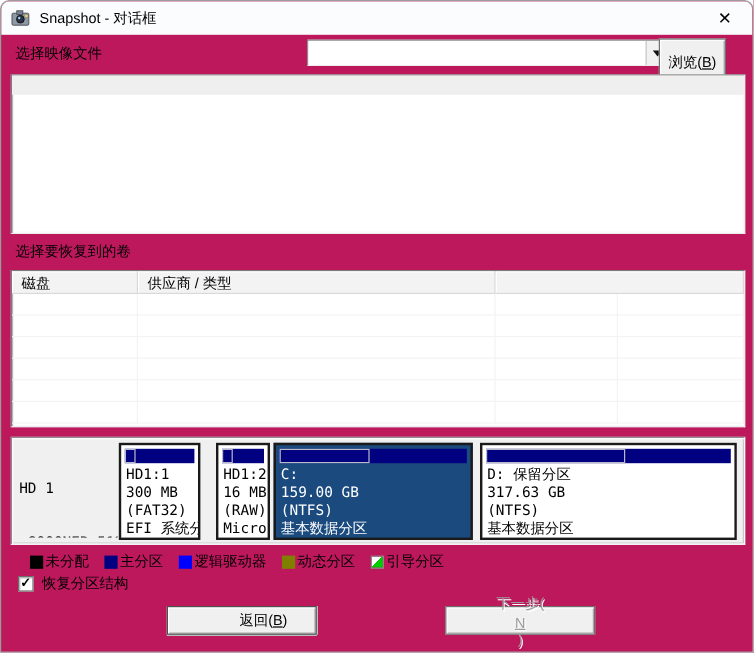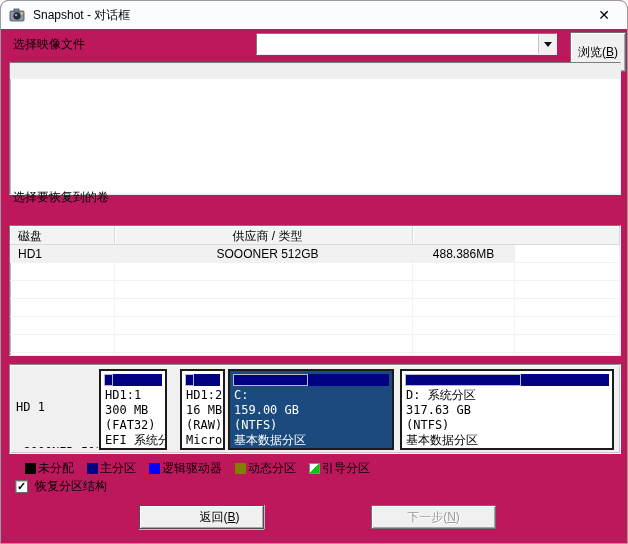--- a/index.html
+++ b/index.html
@@ -31,40 +31,40 @@
                 display:flex; }
   .combo-arrow { width:18px; height:100%; background:#f1f1f1; border-left:1px solid #c6c6c6;
                  display:flex; align-items:center; justify-content:center; }
   .tri-down { width:0; height:0; border:4px solid transparent; border-top:5px solid #111;
               margin-top:4px; }
 
   .btn { background:#f0f0f0; border:1px solid #707070;
          box-shadow: inset 1px 1px 0 #ffffff, inset -1px -1px 0 #a6a6a6;
          font-family:"Liberation Sans",sans-serif; font-size:12px; color:#000;
          display:flex; align-items:center; justify-content:center; }
-  .btn-browse { position:absolute; left:569px; top:31px; width:56px; height:40px; }
+  .btn-browse { position:absolute; left:548px; top:31px; width:56px; height:40px; }
   .btn-default { border:1px solid #4f4f4f; box-shadow: 0 1px 0 #bdbdbd, 1px 0 0 #bdbdbd,
                  inset 1px 1px 0 #ffffff, inset -1px -1px 0 #a6a6a6; padding-left: 36px; }
-  .btn-disabled { color:#9b9b9b; text-shadow:1px 1px 0 #ffffff; }
+  .btn-disabled { color:#9b9b9b; text-shadow:1px 1px 0 #ffffff;flex-direction:column; }
   .u { text-decoration:underline; }
 
   
   .filelist { position:absolute; left:8px; top:61px; width:612px; height:133px; }
   .filelist-header { height:16px; background:#efefef; }
 
   
-  .lbl-volumes { top:188px; }
+  .lbl-volumes { top:200px; }
   .vtable { position:absolute; left:8px; top:224px; width:612px; height:131px; overflow:hidden; }
   .trow { display:flex; height:18px; }
   .thead { height:19px; }
   .thead .cell { background:#f3f3f3; border-right:1px solid #d9d9d9; border-bottom:1px solid #d9d9d9;
                  box-shadow: inset 0 1px 0 #ffffff, inset 1px 0 0 #ffffff;
                  font-size:12px; padding:2px 0 0 8px; }
   .cell { overflow:hidden; white-space:nowrap; }
-  .c1 { width:105px; } .c2 { width:298px;text-align:center; } .c3 { width:102px; } .c4 { flex:1; }
+  .c1 { width:105px;font-family:Liberation Serif, serif; } .c2 { width:298px; } .c3 { width:102px; } .c4 { flex:1; }
   .tdata .cell { padding:2px 0 0 8px; border-right:1px solid #f0f0f0; border-bottom:1px solid #f2f2f2; }
   .tdata.selectedrow .cell { background:#f1f1f1; }
   .tdata.selectedrow .c4 { background:#fff; }
   .tdata .c3 { text-align:center; padding-left:0; }
   .emptyrow .cell { border-right:1px solid #f3f3f3; border-bottom:1px solid #f3f3f3; }
 
   
   .diskbox { position:absolute; left:8px; top:363px; width:612px; height:90px; background:#f0f0f0;
              border:1px solid; border-color:#8c8c8c #fbfbfb #fbfbfb #8c8c8c;
              box-shadow: inset 1px 1px 0 #fbfbfb, inset -1px -1px 0 #c7c7c7;
@@ -134,26 +134,20 @@
   </div>
 
   <span class="lbl lbl-volumes">选择要恢复到的卷</span>
 
   <div class="vtable sunken">
     <div class="trow thead">
       <div class="cell c1">磁盘</div>
       <div class="cell c2">供应商 / 类型</div>
       <div class="cell c4"></div>
     </div>
-    <div class="trow tdata selectedrow">
-      <div class="cell c1">HD1</div>
-      <div class="cell c2">SOOONER 512GB</div>
-      <div class="cell c3">488.386MB</div>
-      <div class="cell c4"></div>
-    </div>
     <div class="trow emptyrow">
         <div class="cell c1"></div>
         <div class="cell c2"></div>
         <div class="cell c3"></div>
         <div class="cell c4"></div>
       </div>
     <div class="trow emptyrow">
         <div class="cell c1"></div>
         <div class="cell c2"></div>
         <div class="cell c3"></div>
@@ -228,21 +222,21 @@
         <div>(NTFS)</div>
         <div>基本数据分区</div>
       </div>
     </div>
 
     <div class="partition p4">
       <div class="part-bar" style="background: rgb(0, 0, 128);">
           <div class="part-used" style="width: 57%;"></div>
         </div>
       <div class="part-text">
-        <div>D: 系统分区</div>
+        <div>D: 保留分区</div>
         <div>317.63 GB</div>
         <div>(NTFS)</div>
         <div>基本数据分区</div>
       </div>
     </div>
   </div>
 
   <div class="legend">
     <div class="legend-item">
       <span class="legend-swatch" style="background: rgb(0, 0, 0);"></span>

